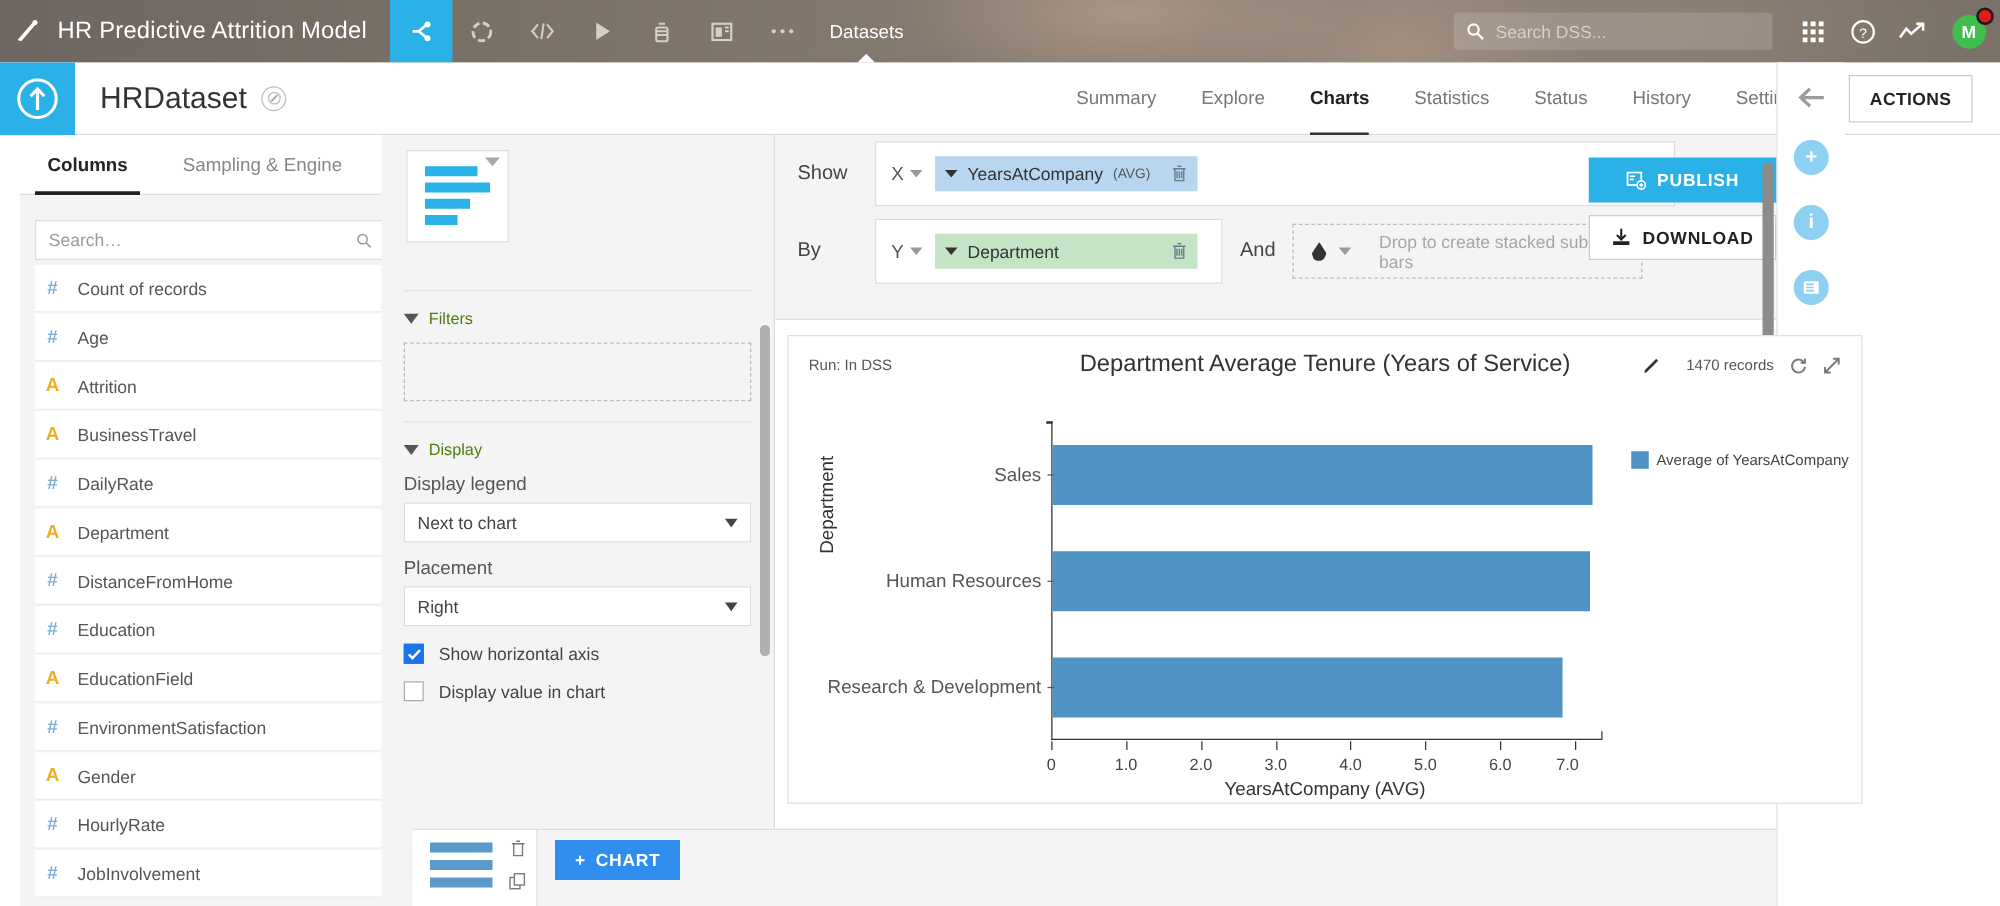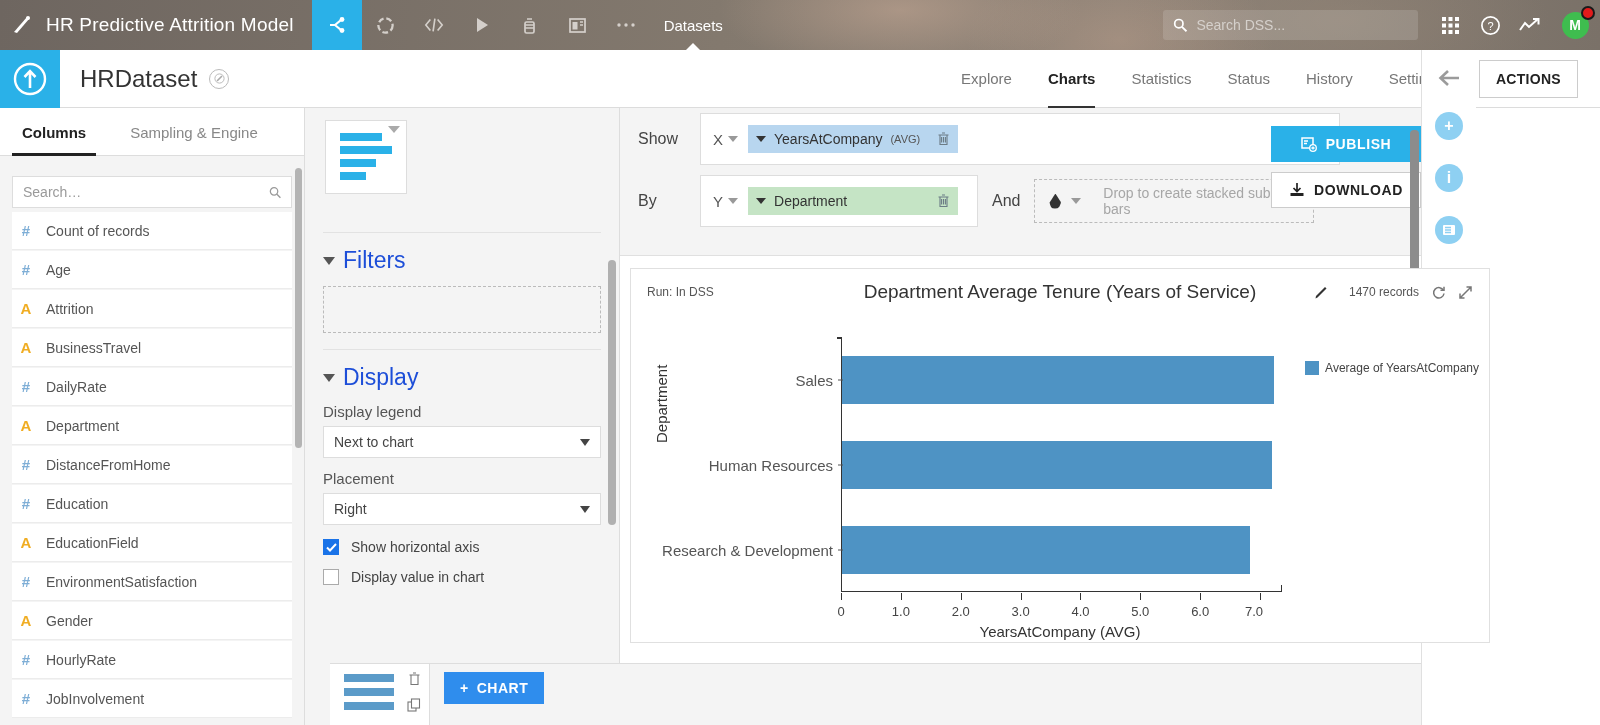--- a/index.html
+++ b/index.html
@@ -96,21 +96,21 @@
     position:absolute;right:0;top:50px;width:55px;height:675px;background:#fff;
     border-left:1px solid #e0e0e0;display:flex;flex-direction:column;align-items:center;gap:24px;padding-top:18px;
   }
   .rail-circ{
     width:28px;height:28px;border-radius:50%;background:#8ed0f2;color:#fff;
     display:flex;align-items:center;justify-content:center;font-size:16px;font-weight:bold;
   }
 
   
   .left-panel{
-    position:absolute;left:0;top:108px;width:305px;height:617px;background:#f4f4f4;
+    position:absolute;left:16px;top:108px;width:305px;height:617px;background:#f4f4f4;
     border-right:1px solid #ddd;
   }
   .lp-tabs{display:flex;height:48px;background:#fff;border-bottom:1px solid #ddd;}
   .lp-tab{
     flex:0 0 auto;padding:0 22px;height:48px;display:flex;align-items:center;
     font-size:15px;color:#888;position:relative;
   }
   .lp-tab.active{color:#222;font-weight:bold;}
   .lp-tab.active:after{content:"";position:absolute;left:12px;right:12px;bottom:0;height:3px;background:#222;}
   .lp-search{
@@ -137,21 +137,21 @@
     border-right:1px solid #ddd;
   }
   .chart-type-box{
     margin:12px 0 0 20px;width:82px;height:74px;background:#fff;border:1px solid #ddd;
     position:relative;padding:12px 10px 0 14px;
   }
   .ct-bar{height:8px;background:#2ab1e8;margin-bottom:5px;}
   .ct-caret{position:absolute;top:5px;right:6px;width:0;height:0;
     border-left:6px solid transparent;border-right:6px solid transparent;border-top:7px solid #aaa;}
   .sect{margin:0 18px;padding-top:14px;border-top:1px solid #e2e2e2;}
-  .sect-title{font-size:23px;color:#1d4ed8;display:flex;align-items:center;gap:8px;}
+  .sect-title{font-size:13px;color:#4d7c0f;display:flex;align-items:center;gap:8px;}
   .tri{width:0;height:0;border-left:6px solid transparent;border-right:6px solid transparent;border-top:8px solid #555;}
   .filter-drop{
     margin:12px 0 16px 0;height:47px;border:1px dashed #bbb;background:#f4f4f4;
   }
   .fld-label{font-size:15px;color:#555;margin:12px 0 6px 0;}
   .fld-select{
     height:32px;background:#fff;border:1px solid #ddd;display:flex;align-items:center;
     padding:0 10px;font-size:14px;color:#444;position:relative;
   }
   .sel-caret{position:absolute;right:10px;width:0;height:0;
@@ -368,20 +368,21 @@
     </div>
     <div class="ds-name">HRDataset</div>
     <div class="ds-circ">
       <svg width="11" height="11" viewBox="0 0 11 11">
           <path d="M3 8 L8 3" stroke="#aaa" stroke-width="1.6"></path>
           <circle cx="5.5" cy="5.5" r="4.6" stroke="#bbb" stroke-width="1" fill="none"></circle>
         </svg>
     </div>
 
     <div class="nav-tabs">
+      <div class="nav-tab">Summary</div>
       <div class="nav-tab">Explore</div>
       <div class="nav-tab active">Charts</div>
       <div class="nav-tab">Statistics</div>
       <div class="nav-tab">Status</div>
       <div class="nav-tab">History</div>
       <div class="nav-tab">Settings</div>
     </div>
     <button class="actions-btn">ACTIONS</button>
   </div>
 

